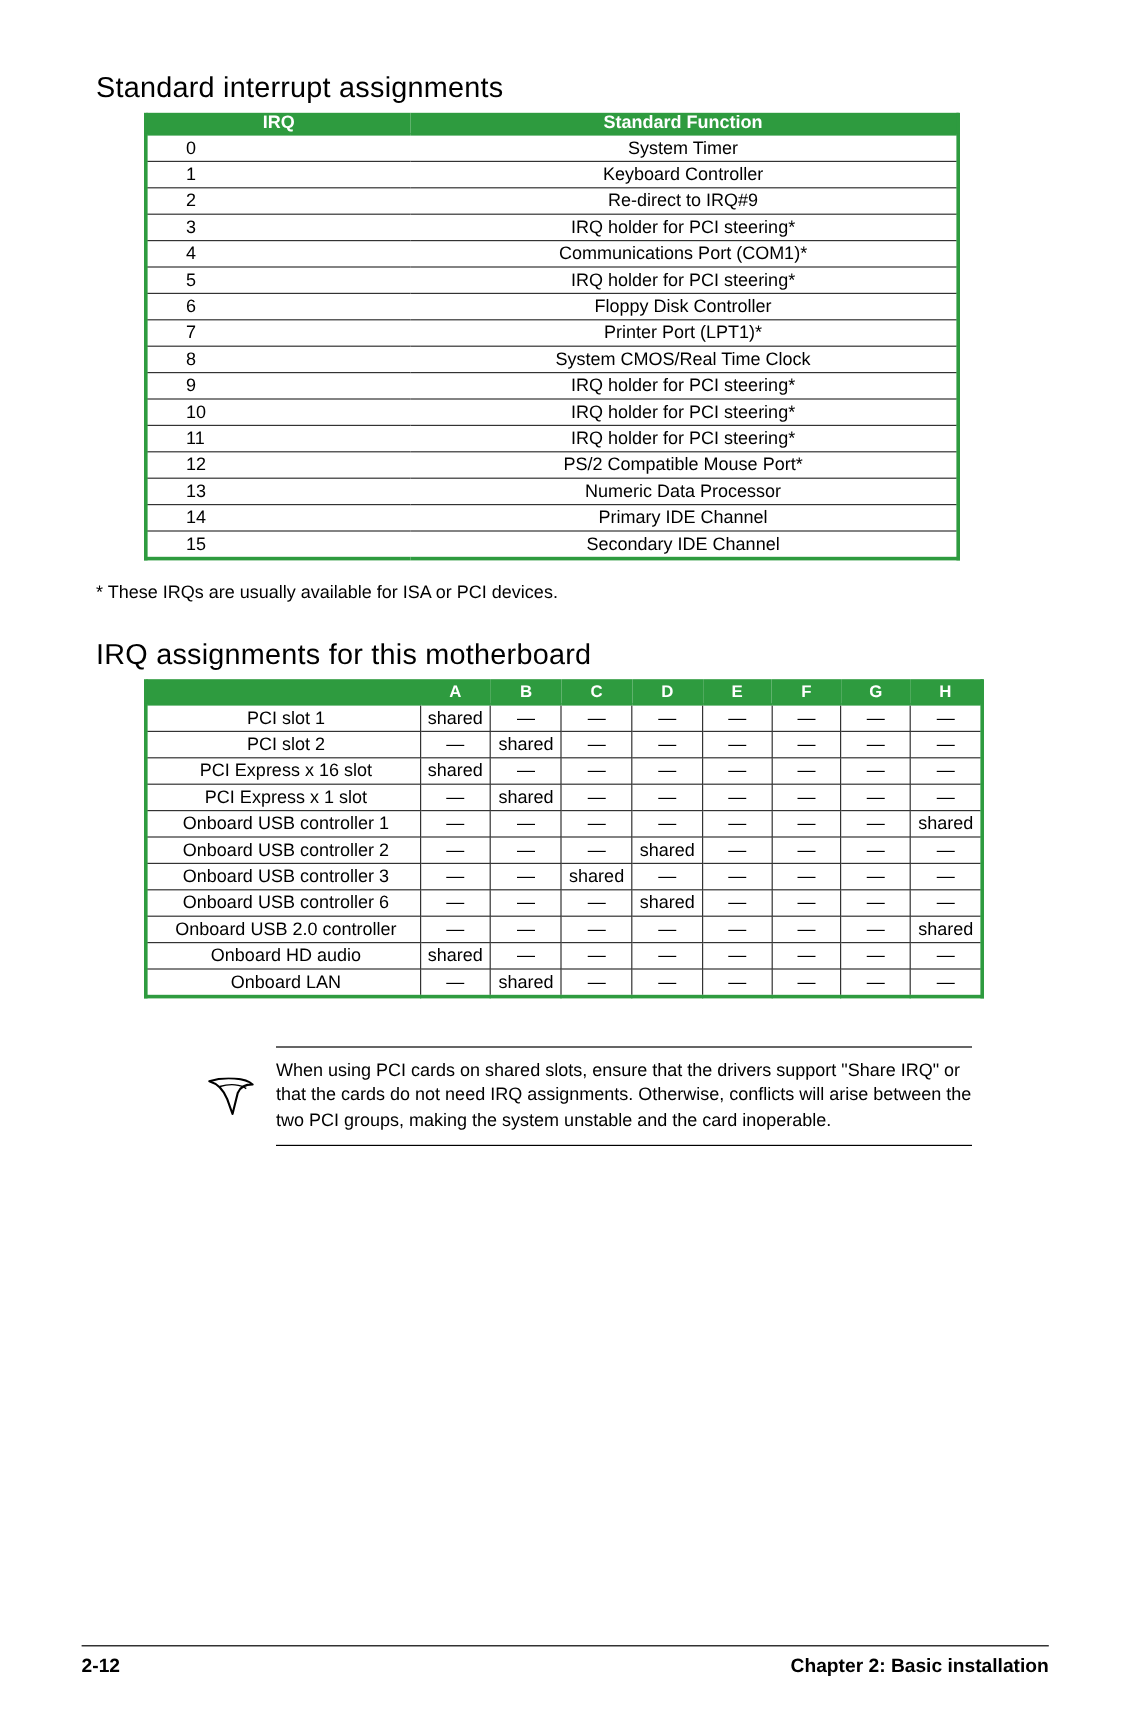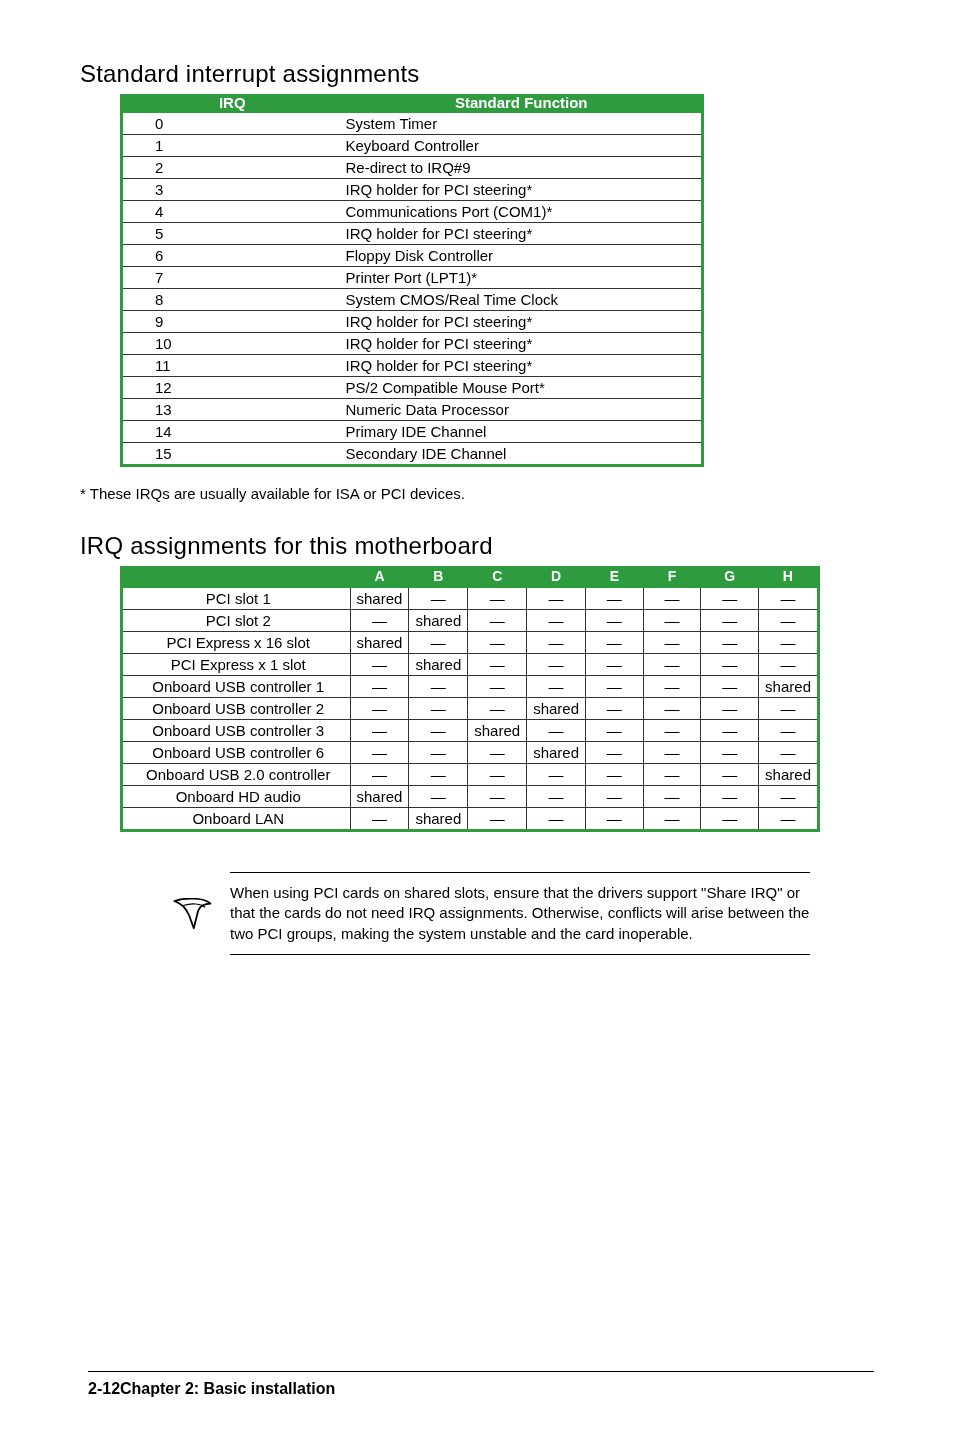--- a/index.html
+++ b/index.html
@@ -14,39 +14,39 @@
   }
   h2.section-title {
     font-size: 24px;
     font-weight: 400;
     margin-bottom: 6px;
     letter-spacing: 0.2px;
   }
 
   
   .tbl-std {
-    width: 584px;
+    width: 680px;
     margin: 0 0 18px 40px;
     border-collapse: collapse;
     font-size: 15px;
   }
   .tbl-std thead th {
     background: #2e9b3f;
     color: #fff;
     font-weight: 700;
   }
   .tbl-std thead th:first-child { width: 220px; text-align: center; }
   .tbl-std thead th:last-child  { text-align: center; }
   .tbl-std td {
     border-bottom: 1px solid #333;
     border-top: 1px solid #333;
     padding: 2px 4px;
   }
   .tbl-std td:first-child { text-align: left; padding-left: 32px; }
-  .tbl-std td:last-child  { text-align: left; }
+  .tbl-std td:last-child  { text-align: center; }
   .tbl-std tbody tr:first-child td { border-top: 2px solid #2e9b3f; }
   .tbl-std {
     border-left: 3px solid #2e9b3f;
     border-right: 3px solid #2e9b3f;
     border-bottom: 3px solid #2e9b3f;
   }
 
   .footnote {
     font-size: 15px;
     font-weight: 400;
@@ -98,27 +98,28 @@
     border-bottom: 1px solid #000;
     padding: 10px 0;
     font-size: 15px;
     line-height: 1.35;
   }
 
   
   .footer {
     position: absolute;
     bottom: 40px;
-    left: 88px;
+    left: 68px;
     right: 80px;
     border-top: 1px solid #000;
     padding-top: 8px;
     font-size: 16px;
     font-weight: 700;
     display: flex;
+    justify-content: space-between;
   }
 </style>
 </head>
 <body>
 
 <h2 class="section-title">Standard interrupt assignments</h2>
 <table class="tbl-std">
   <thead>
     <tr>
       <th>IRQ</th>

